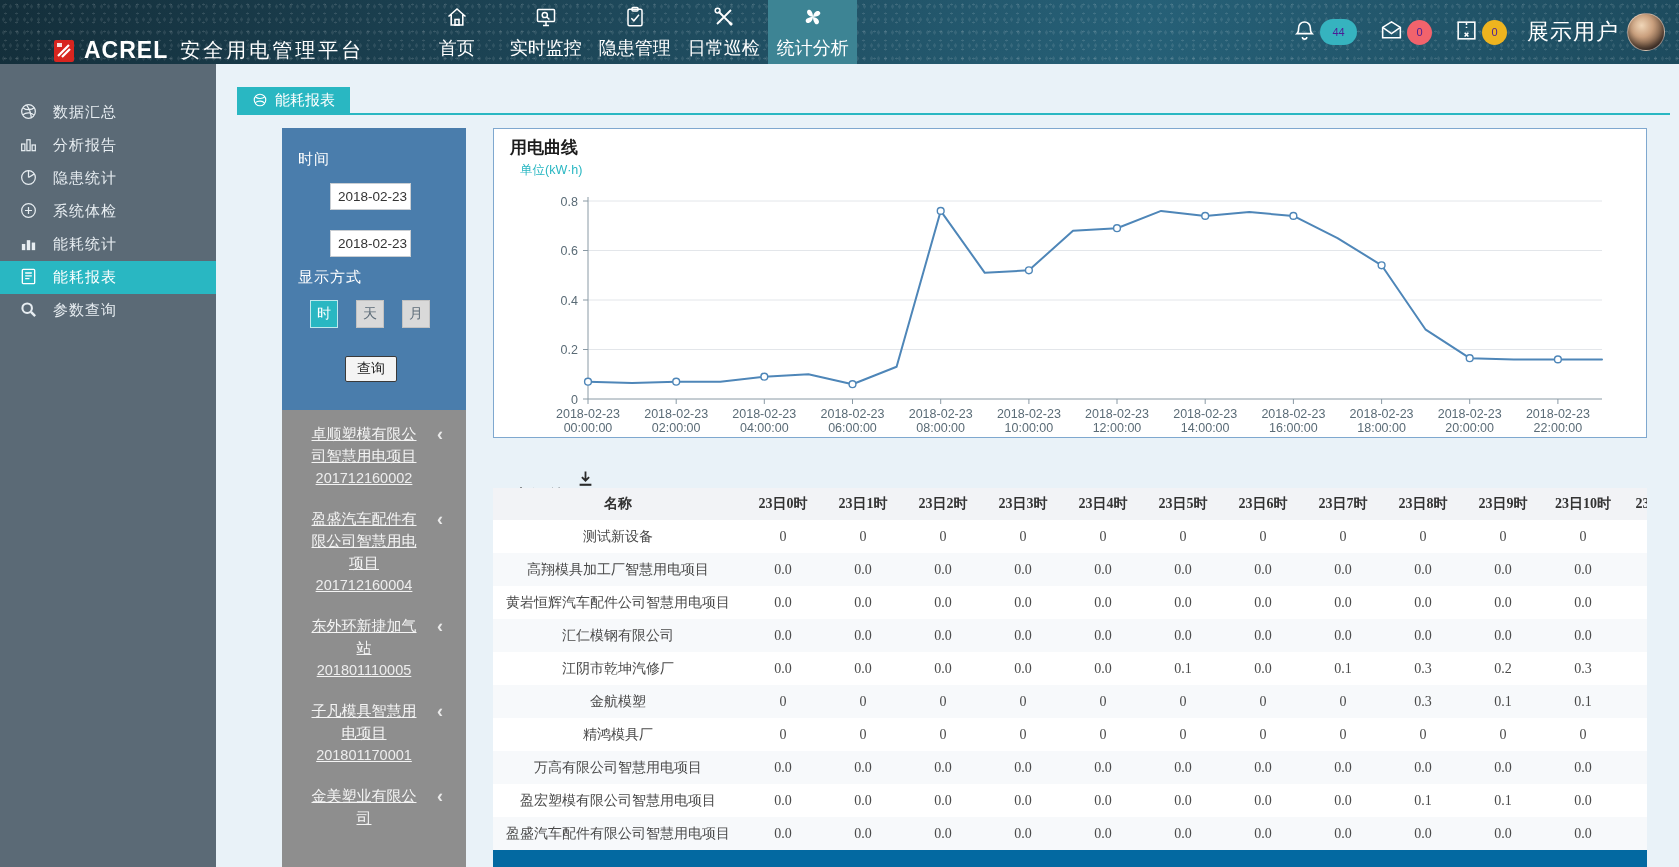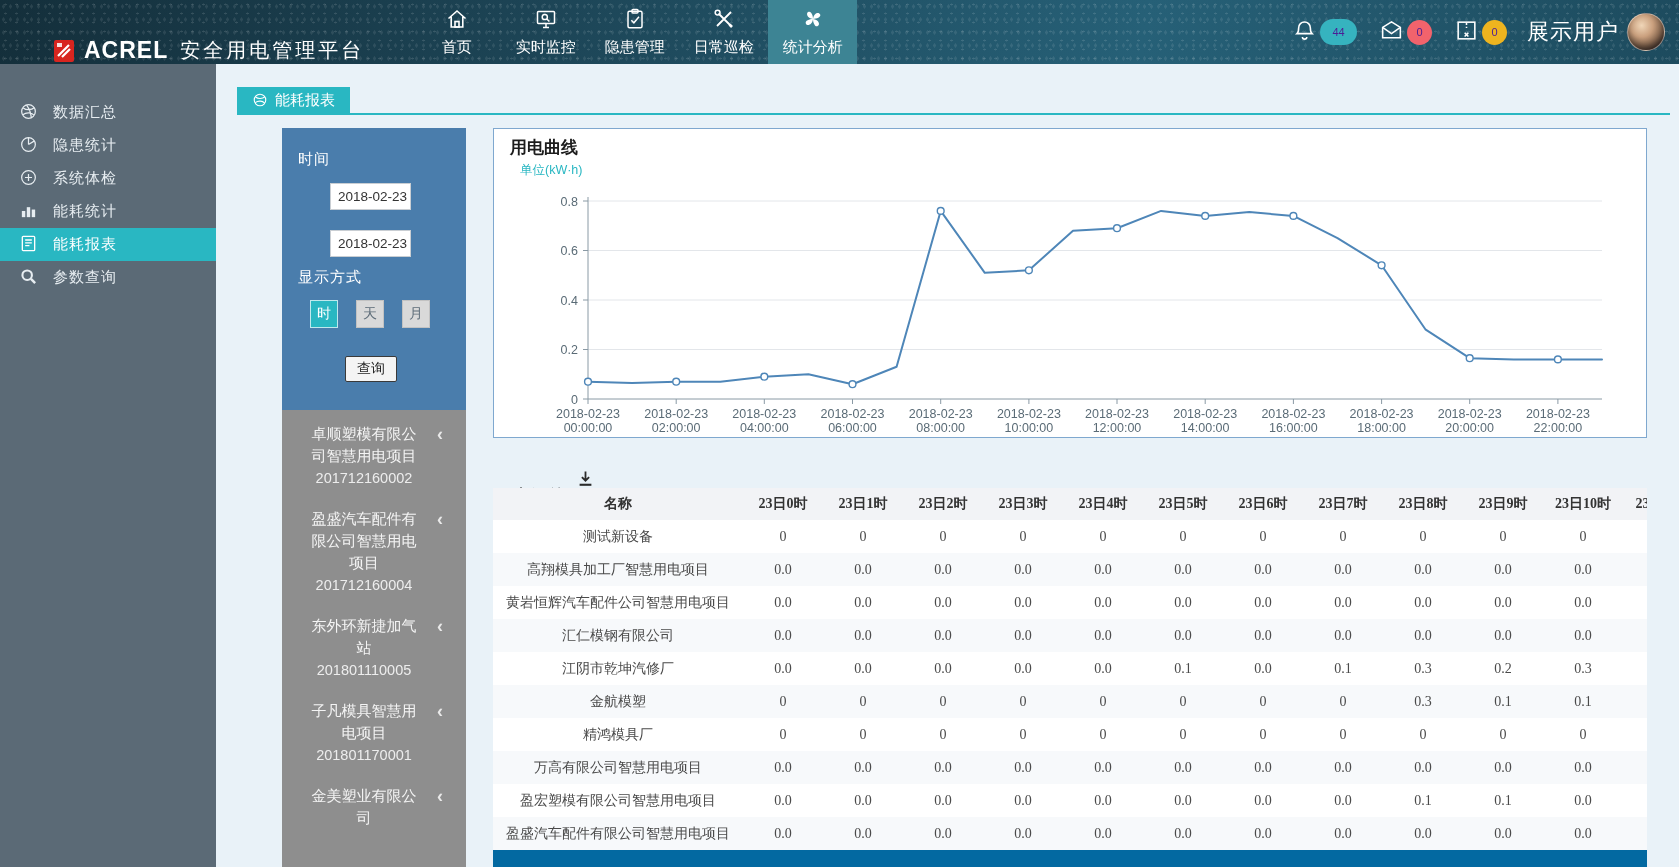--- a/index.html
+++ b/index.html
@@ -16,21 +16,21 @@
     display:flex; align-items:flex-end; color:#fff; z-index:20;padding-left:28px; }
   .brand { display:flex; align-items:center; padding-left:24px; }
   .brand svg { width:24px; height:26px; }
   .brand-name { font-size:23px; font-weight:bold; letter-spacing:1px; margin-left:8px; }
   .brand-title { font-size:20px; margin-left:12px; letter-spacing:3px; }
   .nav-menu { display:flex; height:64px; margin-left:48px; }
   .nav-item { width:89px; height:64px; display:flex; flex-direction:column; align-items:center;
     justify-content:center; gap:3px; cursor:pointer; }
   .nav-item.active { background:#3d8494; }
   .nav-item svg { width:24px; height:24px; color:#fff; }
-  .nav-label { font-size:15px; white-space:nowrap; }
+  .nav-label { font-size:18px; white-space:nowrap; }
   .nav-right { position:absolute; right:14px; top:0; height:64px; display:flex; align-items:center; }
   .icon-badge { display:flex; align-items:center; cursor:pointer; margin-left:22px; }
   .icon-badge svg { width:25px; height:25px; color:#fff; }
   .badge { color:#4c1d95; font-size:11px; font-weight:normal; display:flex; align-items:center;
     justify-content:center; margin-left:3px; }
   .badge.pill  { background:#36b3bf; min-width:37px; height:26px; border-radius:13px; }
   .badge.round { width:25px; height:25px; border-radius:50%; }
   .badge.red    { background:#f2636c; }
   .badge.yellow { background:#eeb41f; }
   .user-name { font-size:22px; margin:0 8px 0 20px; cursor:pointer; letter-spacing:1px; }
@@ -65,21 +65,21 @@
     background:#d9d9d9; color:#5f6e7a; border:1px solid #c2c2c2; font-family:"Liberation Sans",sans-serif; }
   .mode-btn.active { background:#29b7c2; color:#fff; border:1px solid #bfe9ed; }
   .query-btn { position:absolute; left:63px; top:228px; width:52px; height:26px; background:#f4f4f4;
     border:1px solid #3a3a3a; color:#222; font-size:14px; cursor:pointer; border-radius:2px;
     font-family:"Liberation Sans",sans-serif; }
 
   
   .project-list { position:absolute; left:282px; top:410px; width:184px; bottom:0; background:#8e8e8e;
     overflow:hidden; padding-top:13px; }
   .project-item { position:relative; padding:0 44px 0 24px; margin-bottom:19px; text-align:center;
-    color:#f4f4f4; cursor:pointer; }
+    color:#f4f4f4; cursor:pointer;text-decoration:underline; }
   .project-name { font-size:15px; line-height:22px; }
   .project-code { font-size:14.5px; line-height:22px; color:#ededed; }
   .chevron { position:absolute; right:23px; top:1px; font-size:18px; color:#e9e9e9;
     font-weight:bold; line-height:20px; }
 
   
   .chart-panel { position:absolute; left:493px; top:128px; width:1154px; height:310px;
     background:#fff; border:1px solid #7fa8cf; }
   .chart-title { position:absolute; left:16px; top:7px; font-size:17px; font-weight:bold; color:#1d1d1d; }
   .chart-unit { position:absolute; left:26px; top:33px; font-size:12.5px; color:#29b7c2; }
@@ -187,20 +187,28 @@
   </div>
 </div>
 
 <div class="sidebar" id="sidebar">
     <div class="side-item">
       <span><svg viewBox="0 0 20 20" fill="none" stroke="currentColor" stroke-width="1.3">
           <circle cx="10" cy="10" r="7.2"></circle>
           <path d="M4.5 6.3 C7.5 8.8, 13 8.8, 16.3 5.8 M4 13.3 C8 10.4, 13 10.9, 15.8 13.8 M8 3.2 C11 7.2, 12.6 12, 13 16.6"></path>
         </svg></span>
       <span>数据汇总</span>
+    </div>
+    <div class="side-item">
+      <span><svg viewBox="0 0 20 20" fill="none" stroke="currentColor" stroke-width="1.3">
+          <rect x="2.8" y="9.5" width="3.4" height="7"></rect>
+          <rect x="8.3" y="5" width="3.4" height="11.5"></rect>
+          <rect x="13.8" y="10.5" width="3.4" height="6"></rect>
+        </svg></span>
+      <span>分析报告</span>
     </div>
     <div class="side-item">
       <span><svg viewBox="0 0 20 20" fill="none" stroke="currentColor" stroke-width="1.3">
           <circle cx="10" cy="10" r="7.2"></circle>
           <path d="M10 10 V2.8 M10 10 L16.3 6.2"></path>
         </svg></span>
       <span>隐患统计</span>
     </div>
     <div class="side-item">
       <span><svg viewBox="0 0 20 20" fill="none" stroke="currentColor" stroke-width="1.3">

